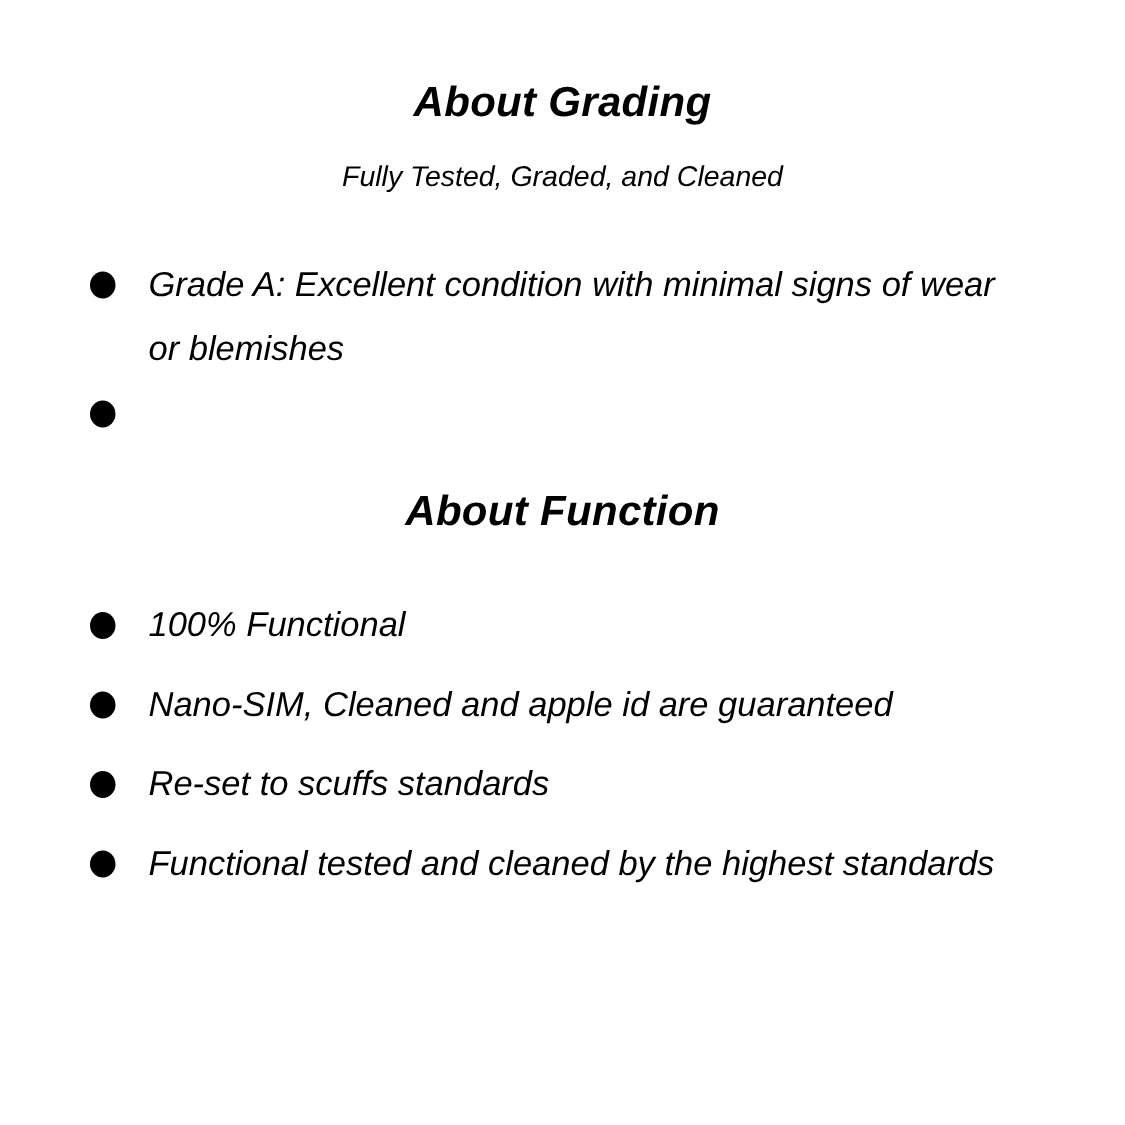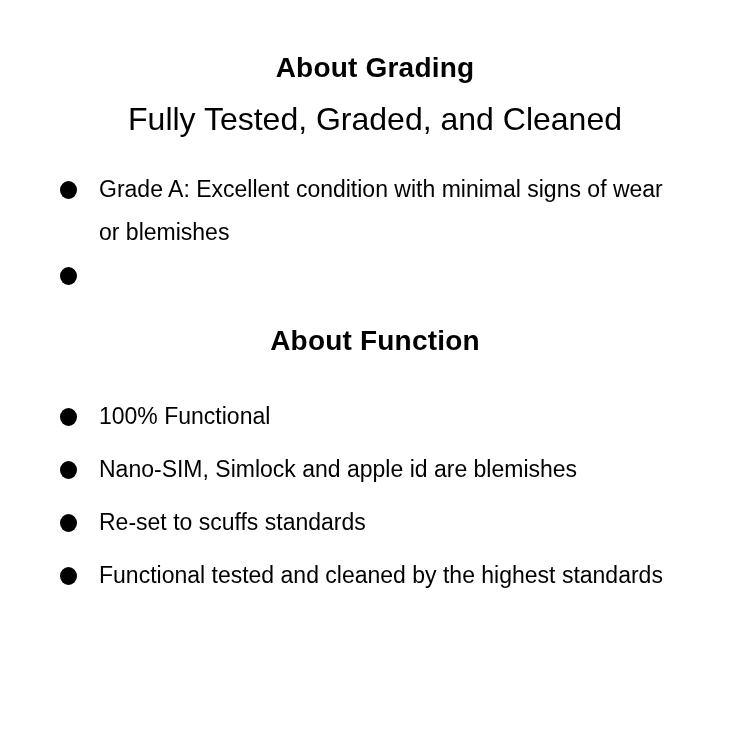--- a/index.html
+++ b/index.html
@@ -10,32 +10,33 @@
     color: #000000;
   }
   .page {
     position: relative;
     width: 750px;
     height: 750px;
     box-sizing: border-box;
     background: #ffffff;
     padding: 52px 60px 0 60px;
     overflow: hidden;
+    font-style: italic;
   }
   .section-title {
     margin: 0;
     font-size: 28px;
     font-weight: bold;
     text-align: center;
     line-height: 32px;
     letter-spacing: 0.2px;
   }
   .subtitle {
     margin: 20px 0 0 0;
-    font-size: 32px;
+    font-size: 19px;
     font-weight: normal;
     text-align: center;
     line-height: 30px;
   }
   .bullet-list {
     list-style: none;
     margin: 34px 0 0 0;
     padding: 0;
   }
   .bullet-item {
@@ -88,21 +89,21 @@
 
   <h1 class="section-title function-title">About Function</h1>
 
   <ul class="bullet-list function-list">
     <li class="bullet-item">
       <span class="bullet"></span>
       <span class="item-text">100% Functional</span>
     </li>
     <li class="bullet-item">
       <span class="bullet"></span>
-      <span class="item-text">Nano-SIM, Simlock and apple id are blemishes</span>
+      <span class="item-text">Nano-SIM, Cleaned and apple id are guaranteed</span>
     </li>
     <li class="bullet-item">
       <span class="bullet"></span>
       <span class="item-text">Re-set to scuffs standards</span>
     </li>
     <li class="bullet-item">
       <span class="bullet"></span>
       <span class="item-text">Functional tested and cleaned by the highest standards</span>
     </li>
   </ul>

